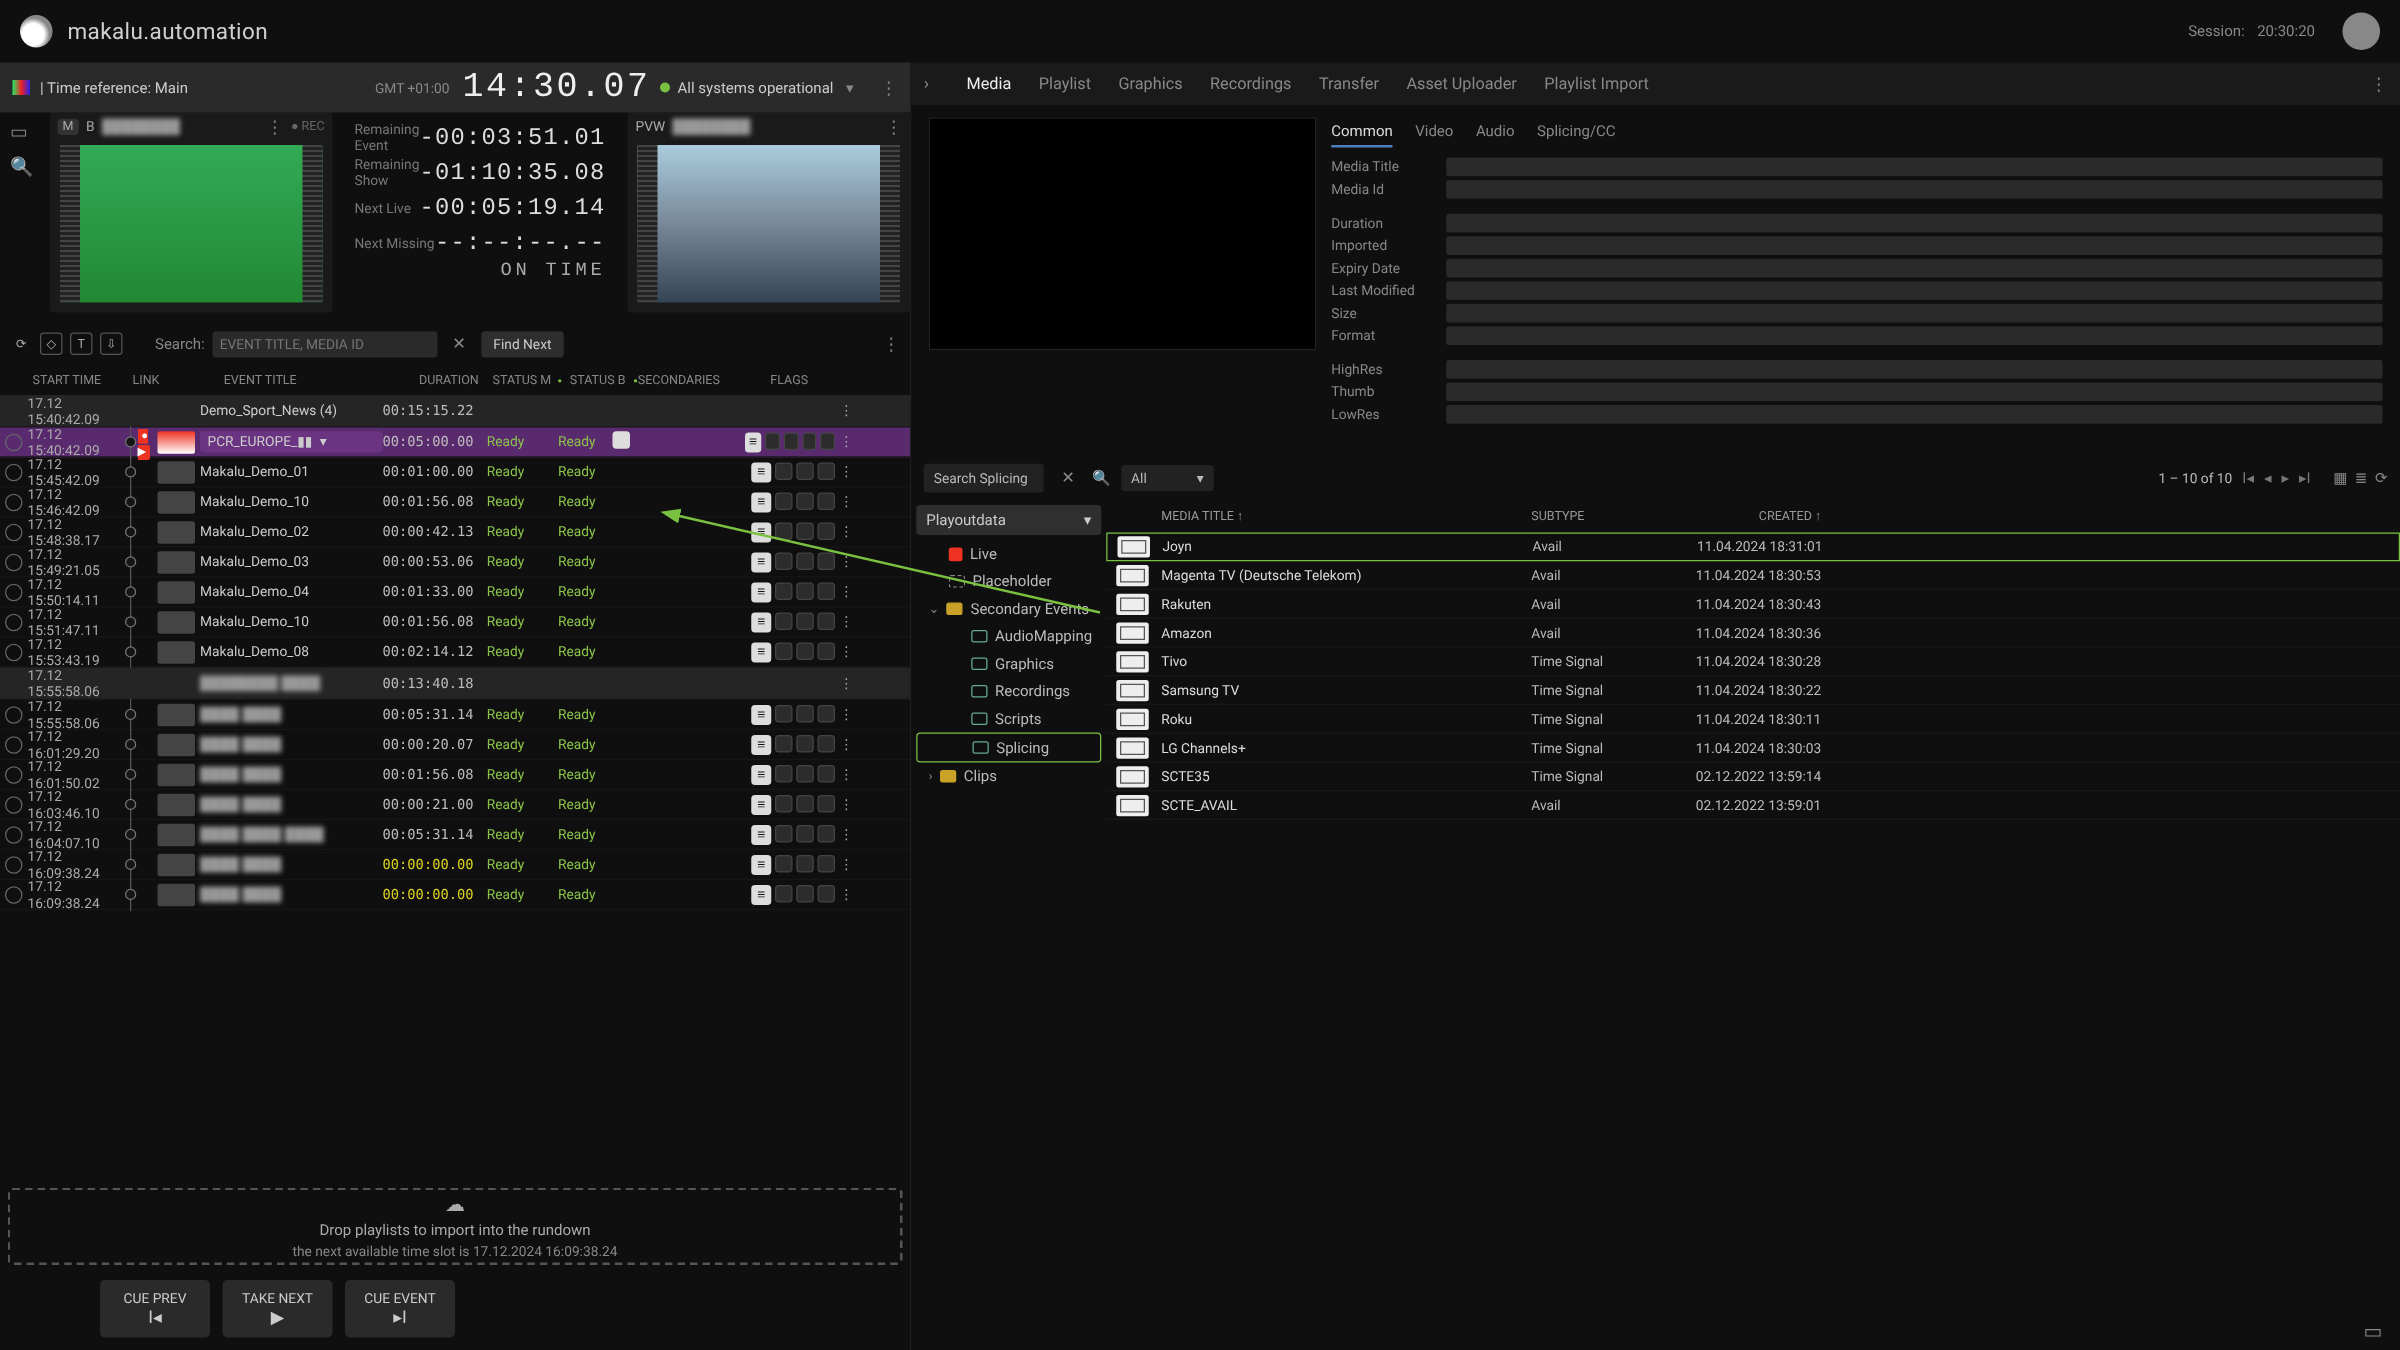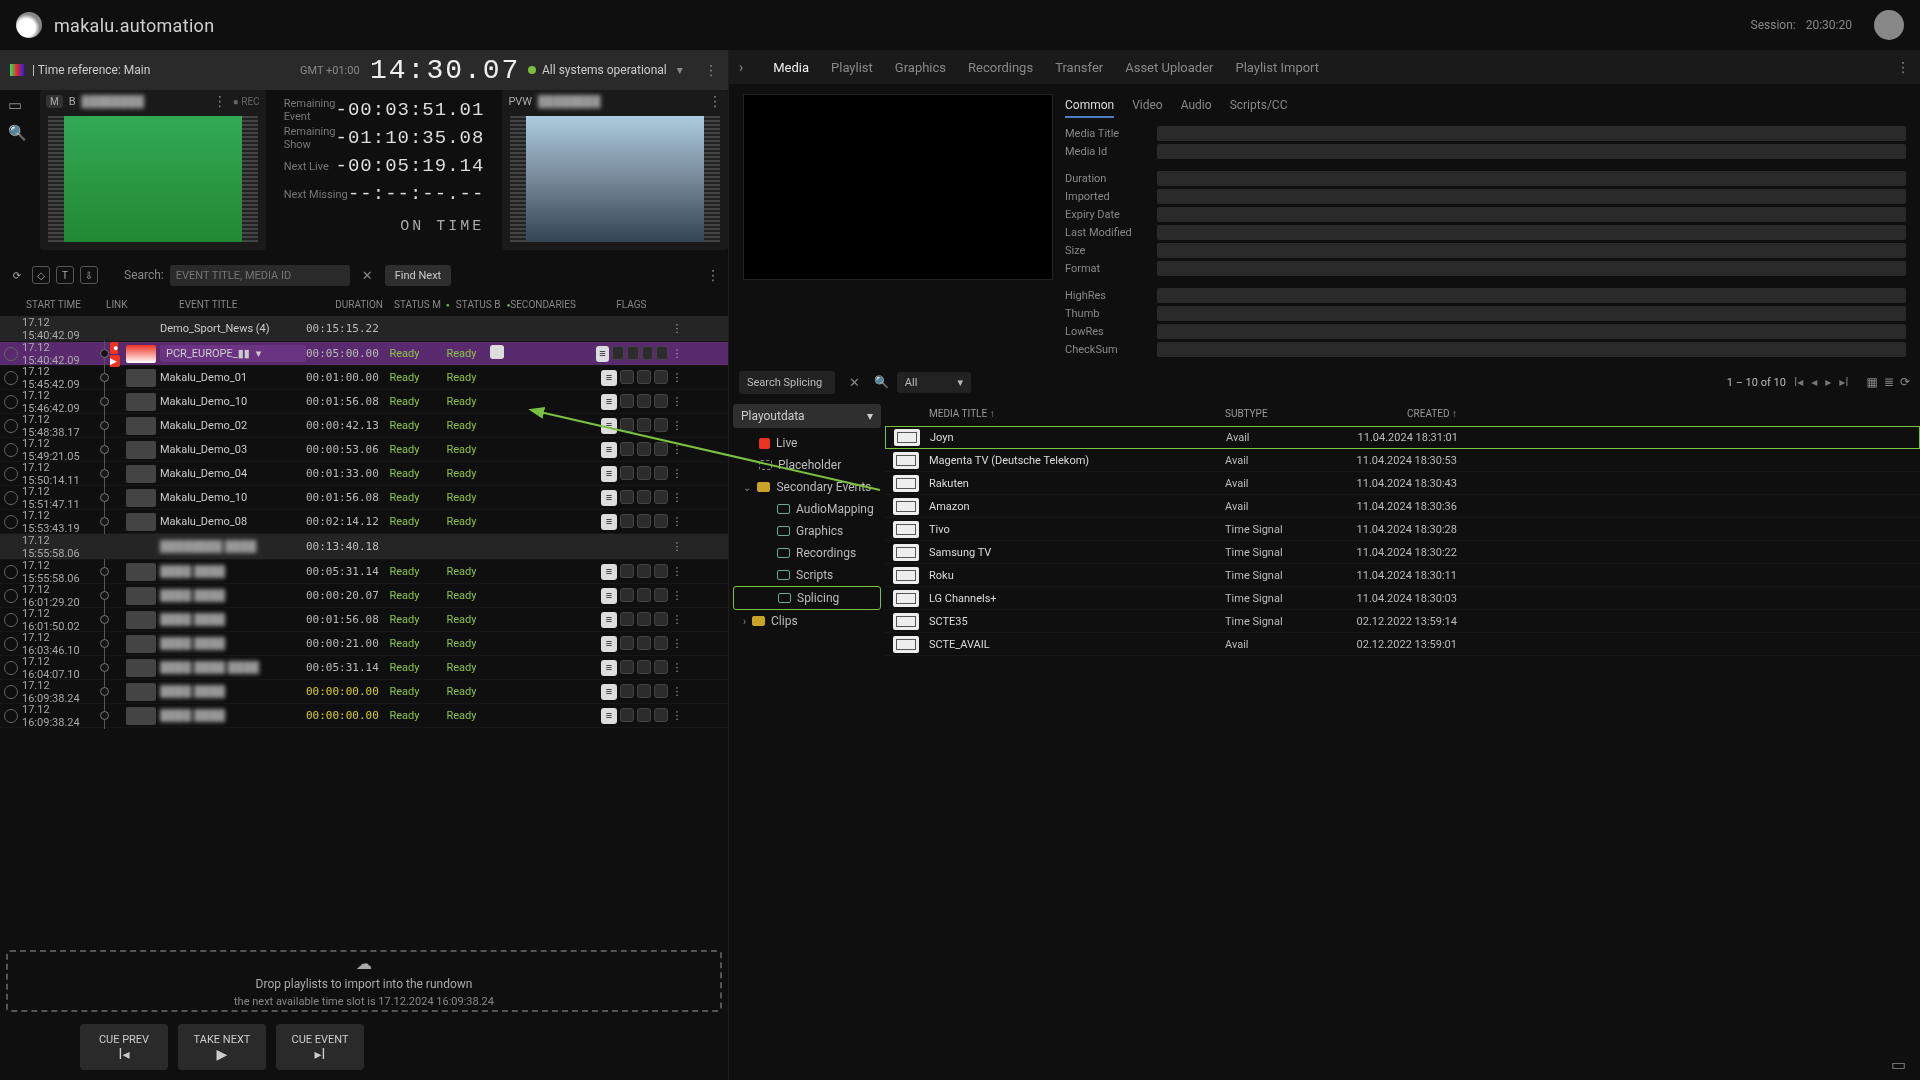--- a/index.html
+++ b/index.html
@@ -40,21 +40,21 @@
 .rec-dot { color:#666; font-size:10px; }
 .thumb-lg { width: 210px; height: 126px; margin: 4px auto 8px; border-radius: 2px; position: relative; }
 .thumb-sport { background: linear-gradient(#3a5,#283); }
 .thumb-ice { background: linear-gradient(#acd,#789,#345); }
 .drum { position:absolute; top:0; bottom:0; width:16px; background:repeating-linear-gradient(#444,#444 2px,#222 2px,#222 4px);}
 .drum.l{left:0;} .drum.r{right:0;}
 .counters { flex: 1; padding: 6px 10px; }
 .counter-row { display: flex; justify-content: space-between; align-items: center; height: 28px; }
 .counter-row .lbl { color: #777; font-size: 11px; }
 .counter-row .val { font-family: "Courier New", monospace; font-size: 19px; letter-spacing: 1px; color: #ddd; }
-.ontime { text-align: right; font-family: "Courier New", monospace; color: #aaa; font-size: 15px; letter-spacing: 3px; margin-top: 10px; }
+.ontime { text-align: right; font-family: "Courier New", monospace; color: #aaa; font-size: 15px; letter-spacing: 3px; margin-top: 0; }
 
 
 .search-row { height: 34px; display: flex; align-items: center; padding: 0 8px; gap: 6px; }
 .icon-btn { width: 18px; height: 18px; border: 1px solid #555; border-radius: 3px; display:flex; align-items:center; justify-content:center; color:#aaa; font-size:10px; cursor:pointer; }
 .icon-btn.plain{border:none;}
 .search-label { color:#888; margin-left: 20px; }
 .search-input { background: #2a2a2a; border: none; color: #aaa; padding: 4px 6px; width: 180px; font-size: 11px; border-radius: 3px; }
 .clear-x { color:#888; font-size:13px; cursor:pointer; padding:0 6px;}
 .find-next { background:#2e2e2e; color:#ccc; padding:4px 10px; border-radius:3px; font-size:11px; cursor:pointer;}
 .search-row .spacer { flex:1; }
@@ -631,21 +631,21 @@
       <span class="end dots-vert">⋮</span>
     </div>
 
     <div class="preview-pane">
       <div class="blackvid"></div>
       <div style="flex:1;">
         <div class="meta-tabs" id="mtabs">
             <span class="mt active">Common</span>
             <span class="mt">Video</span>
             <span class="mt">Audio</span>
-            <span class="mt">Scripts/CC</span>
+            <span class="mt">Splicing/CC</span>
           </div>
         <div class="meta-rows" id="mrows">
             <div class="meta-row">
               <span class="ml">Media Title</span>
               <span class="mv"></span>
             </div>
             <div class="meta-row">
               <span class="ml">Media Id</span>
               <span class="mv"></span>
             </div>
@@ -678,24 +678,20 @@
             <div class="meta-row">
               <span class="ml">HighRes</span>
               <span class="mv"></span>
             </div>
             <div class="meta-row">
               <span class="ml">Thumb</span>
               <span class="mv"></span>
             </div>
             <div class="meta-row">
               <span class="ml">LowRes</span>
-              <span class="mv"></span>
-            </div>
-            <div class="meta-row">
-              <span class="ml">CheckSum</span>
               <span class="mv"></span>
             </div>
           </div>
       </div>
     </div>
 
     <div class="browser">
       <div class="browser-top">
         <input class="search-splice" value="Search Splicing" style="">
         <span class="clear-x">✕</span>

